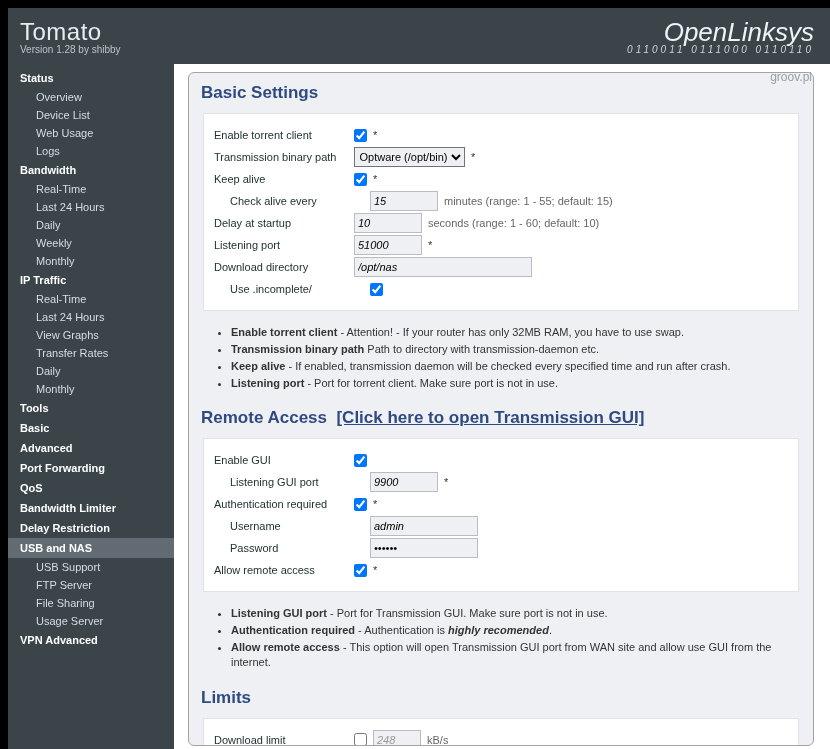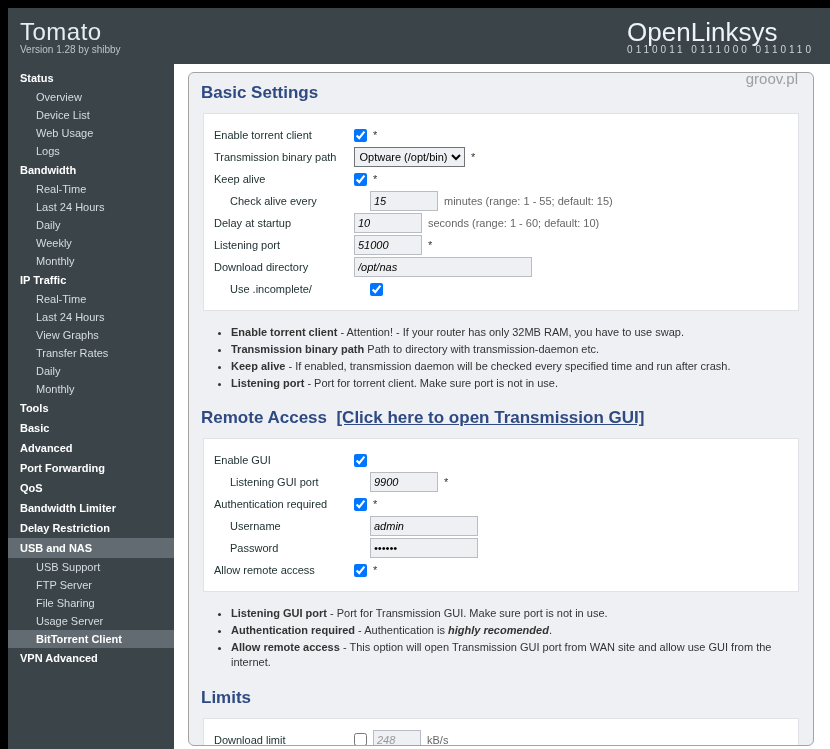--- a/index.html
+++ b/index.html
@@ -1,28 +1,28 @@
 <!DOCTYPE html>
 <html><head>
 <meta charset="utf-8">
 <style>
   html,body{margin:0;padding:0;font-family:Verdana,Geneva,sans-serif;background:#000;}
   .outer{width:830px;height:749px;margin:4px;background:#0f766e;border:4px solid #000;box-sizing:border-box;overflow:hidden;}
   
   .header{height:56px;background:#3b4449;color:#fff;display:flex;align-items:center;justify-content:space-between;padding:0 16px 0 12px;}
   .logo-left .t{font-family:"Trebuchet MS","Segoe UI",sans-serif;font-size:24px;font-weight:300;letter-spacing:0.5px;color:#e6eef0;}
   .logo-left .v{font-size:10px;color:#bdc3c6;margin-top:-2px;}
-  .logo-right{}
+  .logo-right{text-align:right;font-style:italic;}
   .logo-right .ol{font-family:"Trebuchet MS","Segoe UI",sans-serif;font-size:26px;font-weight:300;letter-spacing:0px;color:#eef3f5;}
   .logo-right .bin{font-size:10px;letter-spacing:3px;color:#cfd4d7;margin-top:-4px;}
   
   .body{display:flex;height:calc(100% - 56px);}
   .sidebar{width:170px;background:#3b4449;border-right:4px solid #fff;box-sizing:border-box;overflow:hidden;}
   .content-wrap{flex:1;background:#fff;position:relative;font-size:11px;padding:0 8px 0 0;}
-  .watermark{position:absolute;top:6px;right:32px;font-size:15px;color:#9aa0a3;}
+  .watermark{position:absolute;top:6px;right:18px;font-size:12px;color:#9aa0a3;}
   .content{margin:8px 8px 0 10px;background:#eef0f3;border:1px solid #a3a3a3;border-radius:6px;padding:0 0 12px 0;height:660px;overflow:hidden;}
   
   .nav{list-style:none;margin:0;padding:4px 0 0 0;}
   .nav li{color:#d7dde0;font-size:11px;}
   .nav .cat{font-weight:bold;padding:4px 0 4px 12px;color:#fff;}
   .nav .item{padding:3px 0 3px 28px;cursor:pointer;}
   .nav .active{background:#616b71;color:#fff;font-weight:bold;}
   
   .sec-title{color:#2f4a82;font-size:17px;font-weight:bold;padding:10px 0 10px 12px;}
   .sec-title .sub-link{font-weight:bold;color:#2f4a82;}
@@ -85,21 +85,20 @@
           <li class="cat">Advanced</li>
           <li class="cat">Port Forwarding</li>
           <li class="cat">QoS</li>
           <li class="cat">Bandwidth Limiter</li>
           <li class="cat">Delay Restriction</li>
           <li class="cat active">USB and NAS</li>
           <li class="item">USB Support</li>
           <li class="item">FTP Server</li>
           <li class="item">File Sharing</li>
           <li class="item">Usage Server</li>
-          <li class="item active">BitTorrent Client</li>
           <li class="cat">VPN Advanced</li>
         </ul>
     </div>
 
     <div class="content-wrap">
       <div class="watermark">groov.pl</div>
       <div class="content">
 
         <div class="sec-title">Basic Settings</div>
         <div class="panel">

